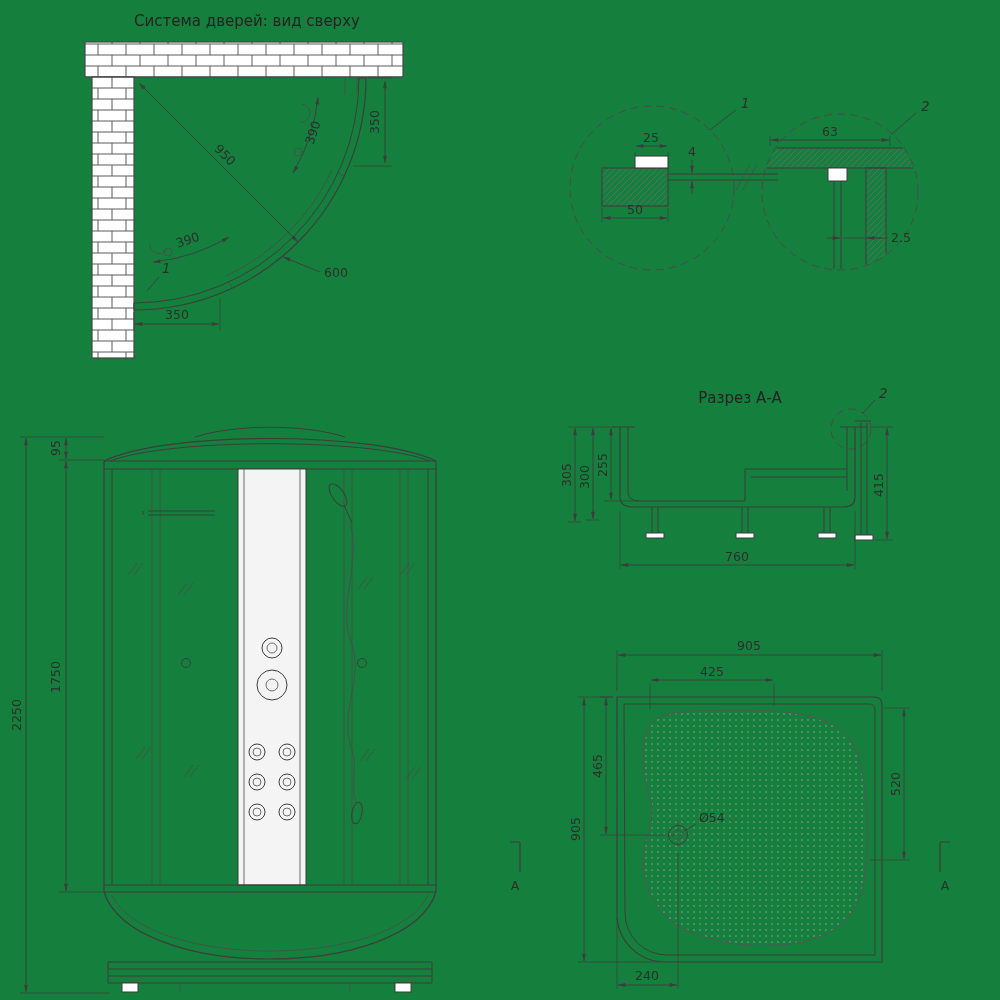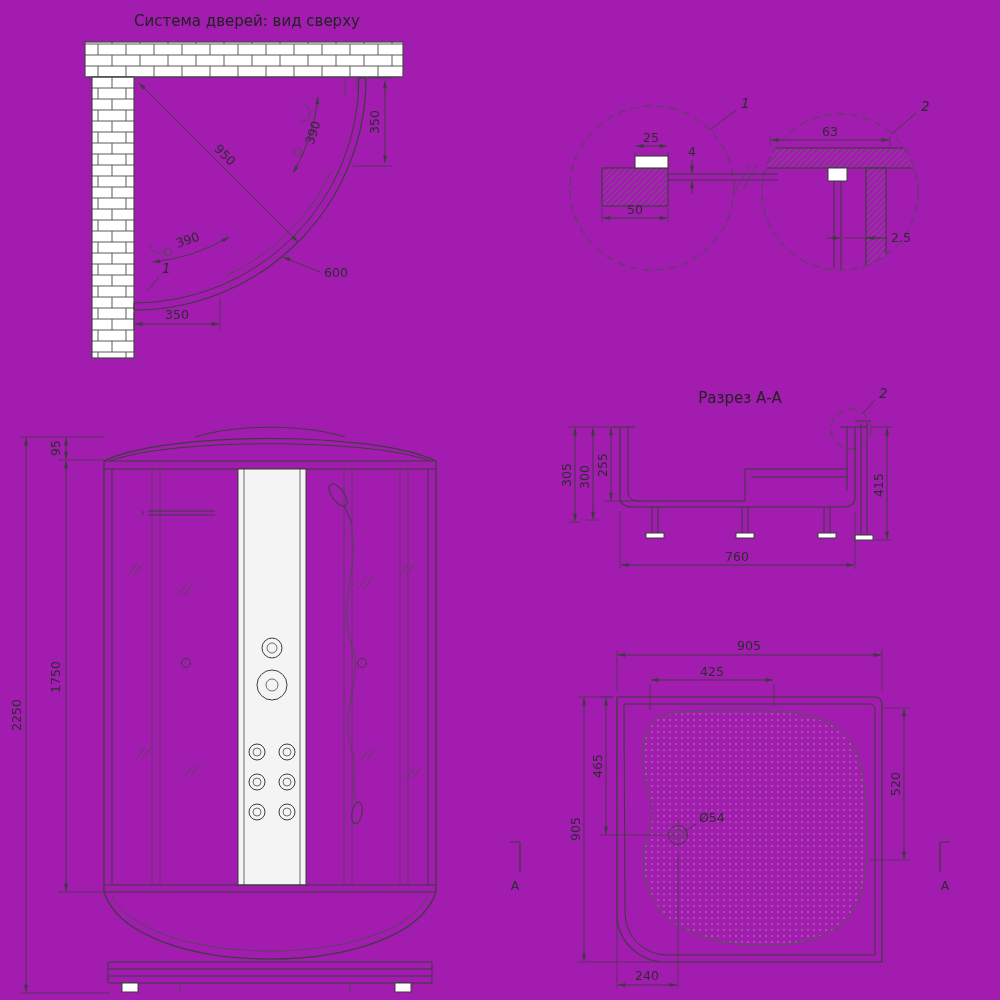--- a/index.html
+++ b/index.html
@@ -1,16 +1,16 @@
 <!DOCTYPE html>
 <html><head>
 <meta charset="utf-8">
 <style>
   html,body{margin:0;padding:0;background:#e9e9e9;}
-  .canvas{position:relative;width:1000px;height:1000px;background:#a21caf;overflow:hidden;
+  .canvas{position:relative;width:1000px;height:1000px;background:#15803d;overflow:hidden;
           font-family:"DejaVu Sans",sans-serif;}
   svg{position:absolute;overflow:visible;}
   .ln{stroke:#3d3d3d;stroke-width:1.2;fill:none;}
   .ln2{stroke:#3d3d3d;stroke-width:1;fill:none;}
   .thin{stroke:#4a4a4a;stroke-width:.8;fill:none;}
   .dim{stroke:#3c3c3c;stroke-width:.9;fill:none;}
   .ext{stroke:#3c3c3c;stroke-width:.7;fill:none;}
   .dash{stroke:#4a4a4a;stroke-width:1;fill:none;stroke-dasharray:8 5;}
   .cdash{stroke:#4a4a4a;stroke-width:.8;fill:none;stroke-dasharray:4 3;}
   .t{font-size:12.5px;fill:#2d2d2d;}

